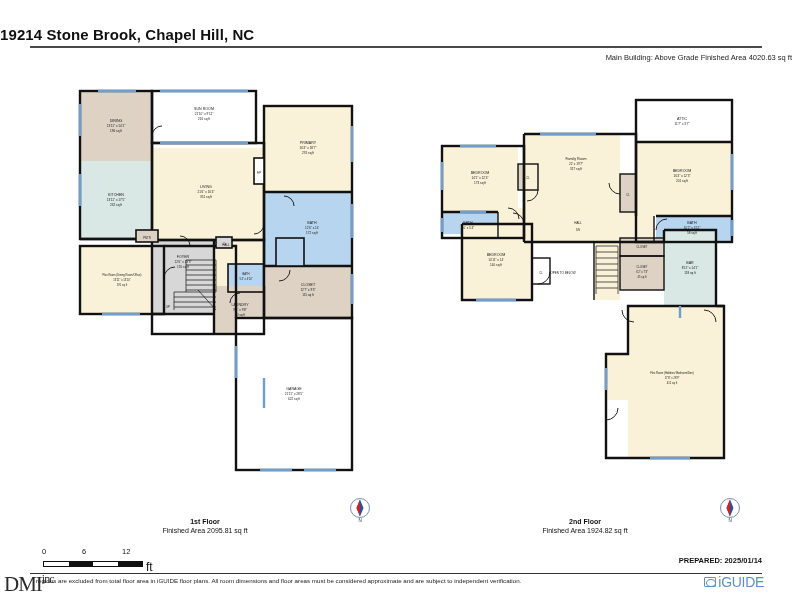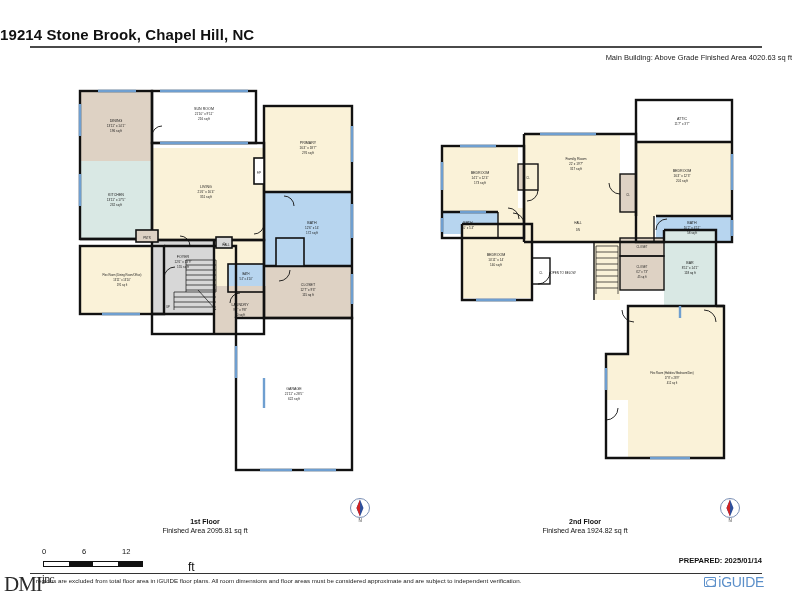--- a/index.html
+++ b/index.html
@@ -51,21 +51,21 @@
   #caption1 { left:75px; top:518px; }
   #caption2 { left:455px; top:518px; }
 
   
   #scalebar { position:absolute; left:42px; top:547px; width:200px; height:26px; }
   #scalebar .ticks { position:relative; height:11px; }
   #scalebar .ticks span { position:absolute; font-size:7.5px; top:0; }
   #scalebar .t0 { left:0px; }
   #scalebar .t6 { left:40px; }
   #scalebar .t12 { left:80px; }
-  #scalebar .unit { position:absolute; left:104px; top:13px; font-size:12px;margin-left:42px; }
+  #scalebar .unit { position:absolute; left:104px; top:13px; font-size:12px; }
   #scalebar .bar { position:absolute; top:14px; left:1px; width:100px; height:6px;
       border:1px solid #111; display:flex; }
   #scalebar .bar i { display:block; height:100%; flex:1 1 25%; }
   #scalebar .bar i.on { background:#111; }
 
   
   .compass { position:absolute; width:22px; height:26px; }
   #compass1 { left:349px; top:497px; }
   #compass2 { left:719px; top:497px; }
 

